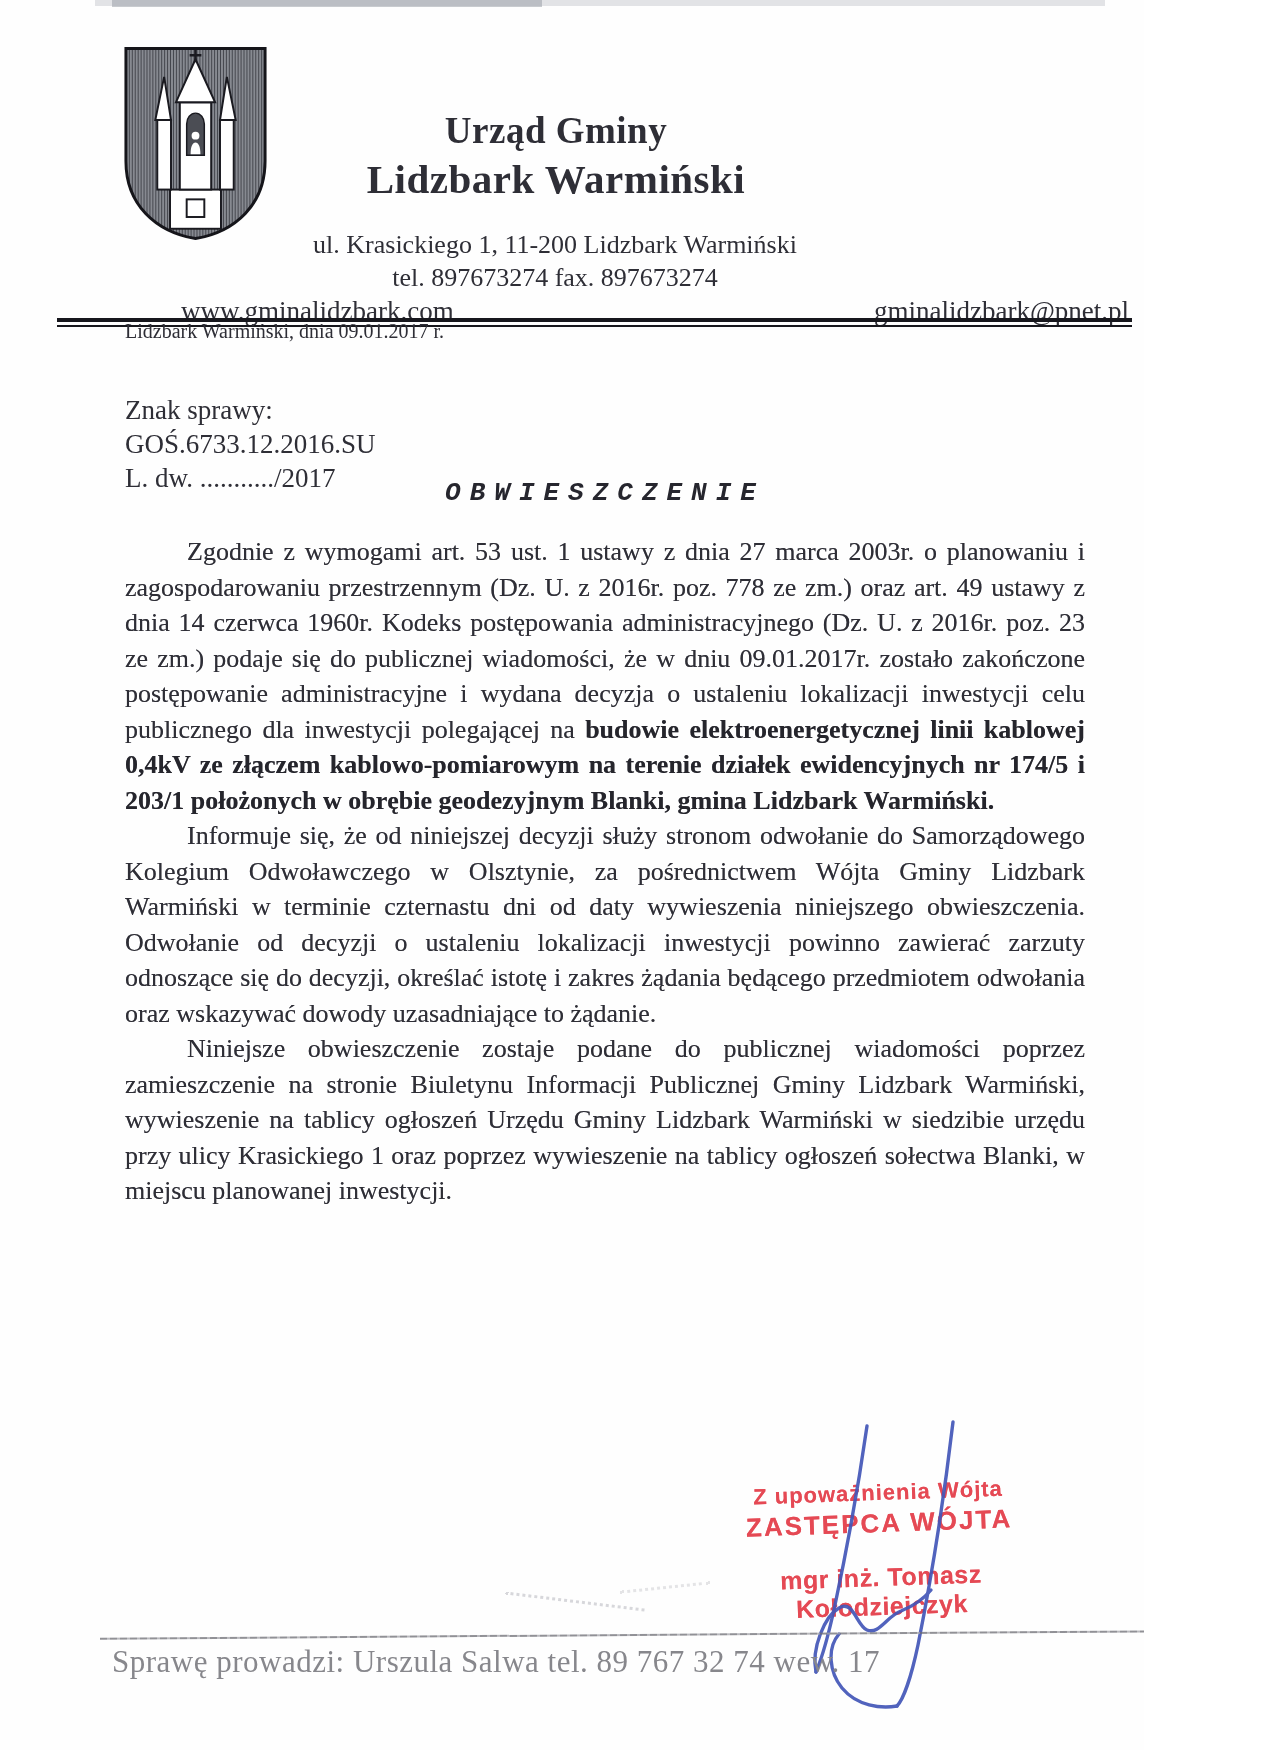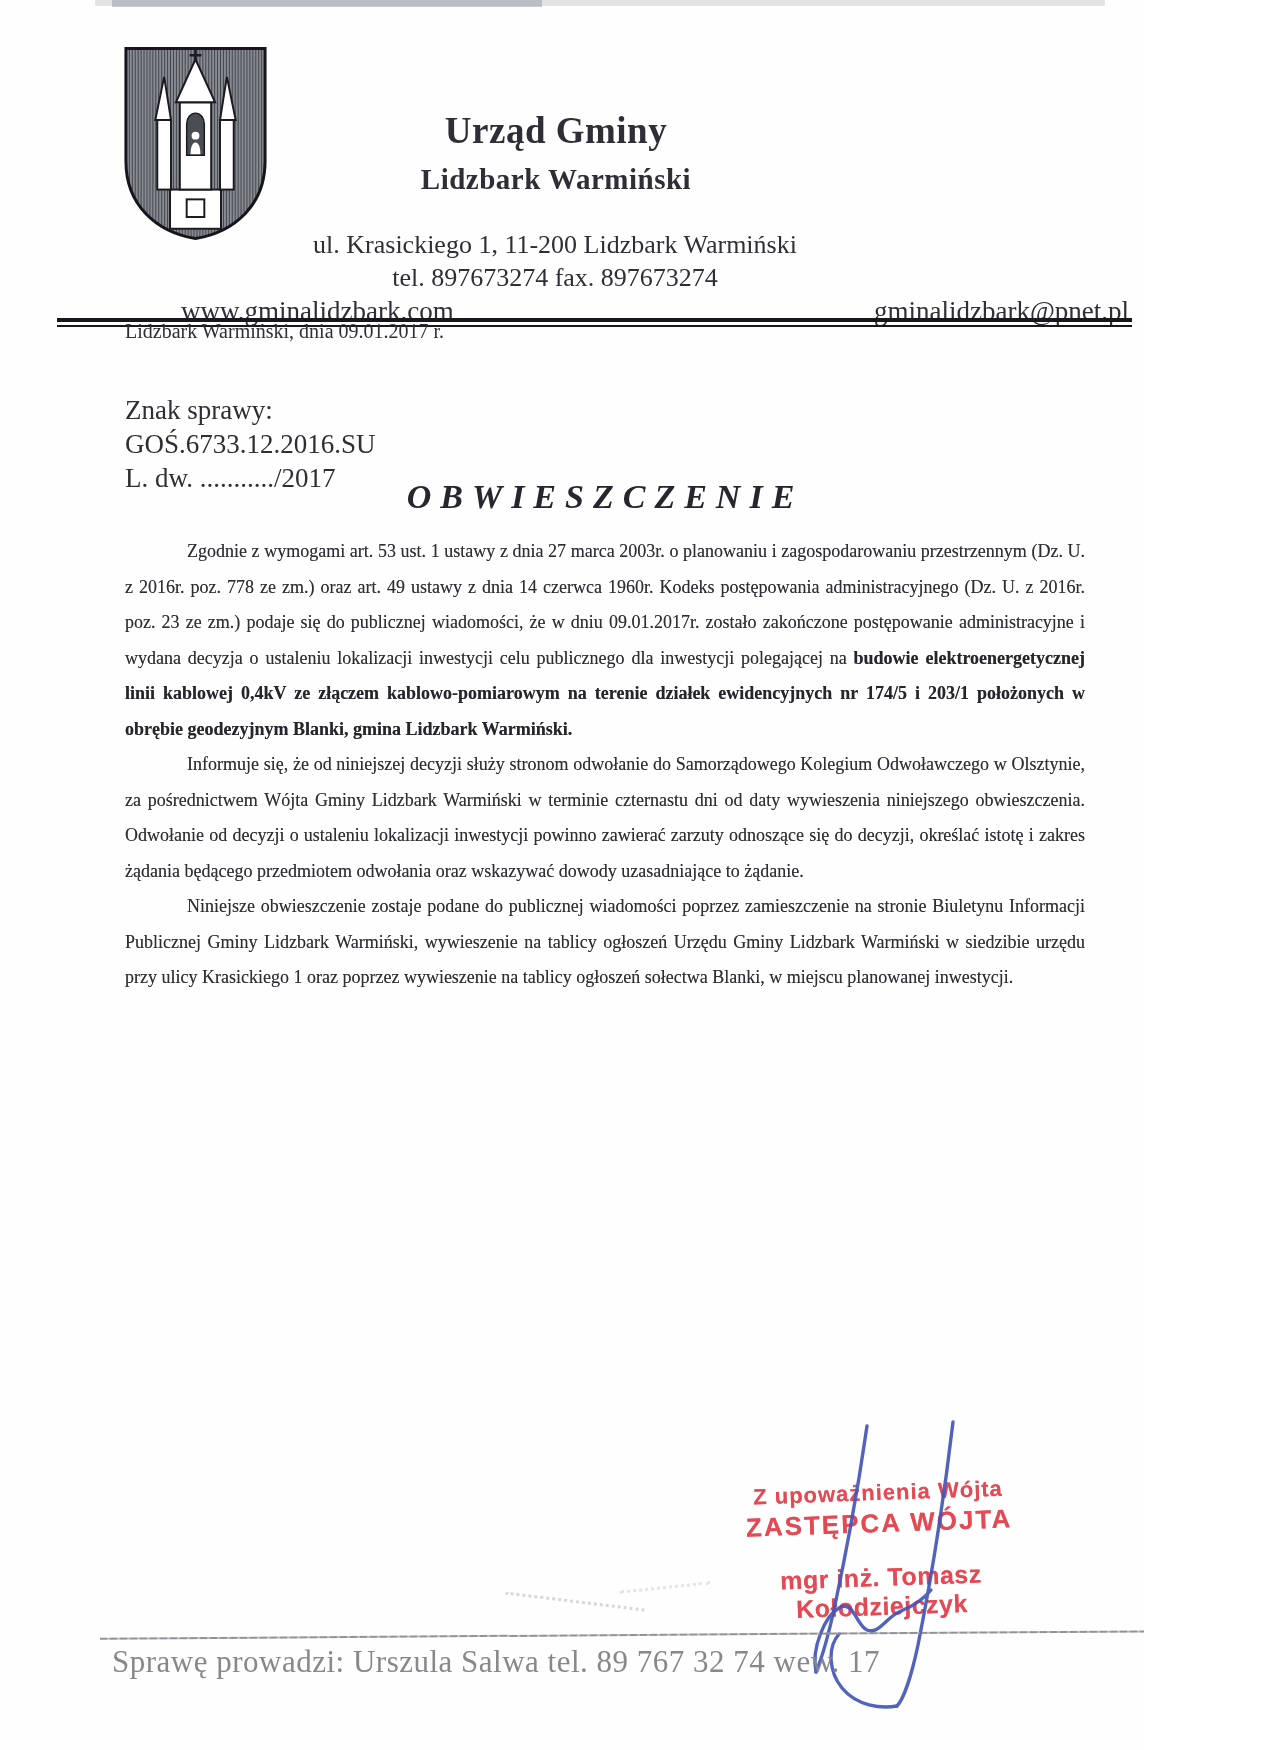--- a/index.html
+++ b/index.html
@@ -8,38 +8,38 @@
     font-family:"Liberation Serif", serif; color:#2e2e36; overflow:hidden;
   }
   .artifact{position:absolute; pointer-events:none;}
   .artifact.a1{left:95px;top:0;width:1010px;height:6px;background:#b9bcc2;opacity:.4;}
   .artifact.a2{left:112px;top:0;width:430px;height:7px;background:#9aa0a8;opacity:.55;}
 
   .coa{position:absolute; left:122px; top:45px; width:147px; height:197px;}
 
   .org{position:absolute; left:296px; top:108px; width:520px; text-align:center; font-weight:bold; letter-spacing:.5px;}
   .org .l1{font-size:37px; line-height:46px;}
-  .org .l2{font-size:29px; line-height:50px;text-align:center;}
+  .org .l2{font-size:41px; line-height:50px;text-align:center;}
 
   .addr{position:absolute; left:250px; top:228px; width:610px; text-align:center; font-size:26px; line-height:33px;}
 
   .contact-row{position:absolute; left:138px; top:296px; width:948px; display:flex; justify-content:space-between; font-size:27px;margin-left:43px;}
 
   .rule-double{position:absolute; left:57px; top:318px; width:1075px; height:3px;
     border-top:4px solid #17171d; border-bottom:2px solid #17171d;}
 
   .dateline{position:absolute; left:125px; top:320px; width:965px; text-align:left; font-size:20px;}
 
   .ref{position:absolute; left:125px; top:393px; font-size:27px; line-height:34px;}
 
   .doc-title{position:absolute; left:125px; top:478px; width:960px; text-align:center;
-    font-size:34px; font-weight:bold; font-style:italic; letter-spacing:9px; color:#26262e;}
+    font-size:26px; font-weight:bold; font-style:italic; letter-spacing:9px; color:#26262e;font-family:Liberation Mono, monospace;}
 
   .body-text{position:absolute; left:125px; top:534px; width:960px;
-    font-size:18px; line-height:35.5px; text-align:justify;
+    font-size:26px; line-height:35.5px; text-align:justify;
     text-shadow:0 0 .5px rgba(44,44,52,.55);}
   .body-text p{margin:0; text-indent:62px;}
   .body-text p.p3{margin-top:0;}
   .body-text strong{color:#25252c;}
 
   .stamp{position:absolute; left:700px; top:1480px; width:360px; text-align:center;
     font-family:"Liberation Sans", sans-serif; color:#e4404b; transform:rotate(-2deg);
     text-shadow:0 0 .6px rgba(228,64,75,.7); opacity:.95;}
   .stamp .s1{font-size:22px; font-weight:bold; letter-spacing:1px;}
   .stamp .s2{font-size:26px; font-weight:bold; letter-spacing:2px; margin-top:2px;}

